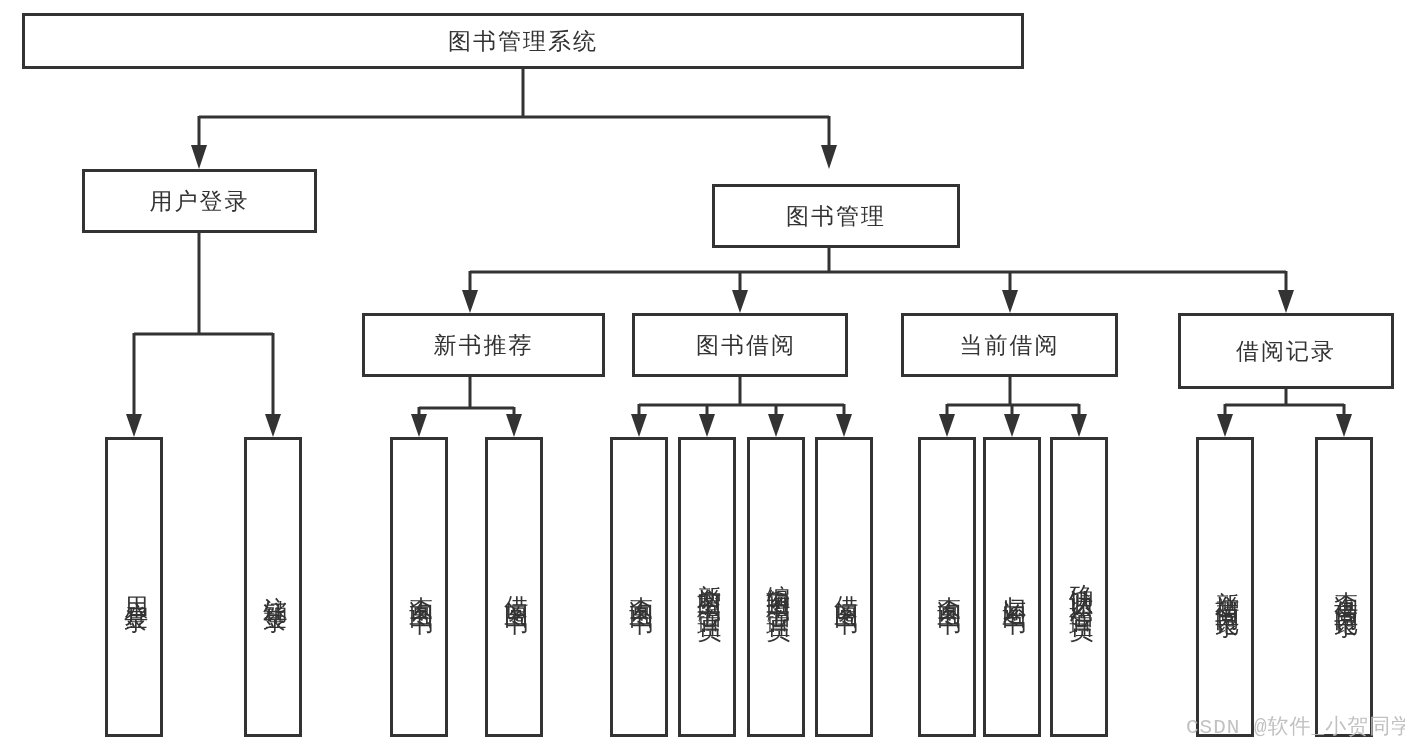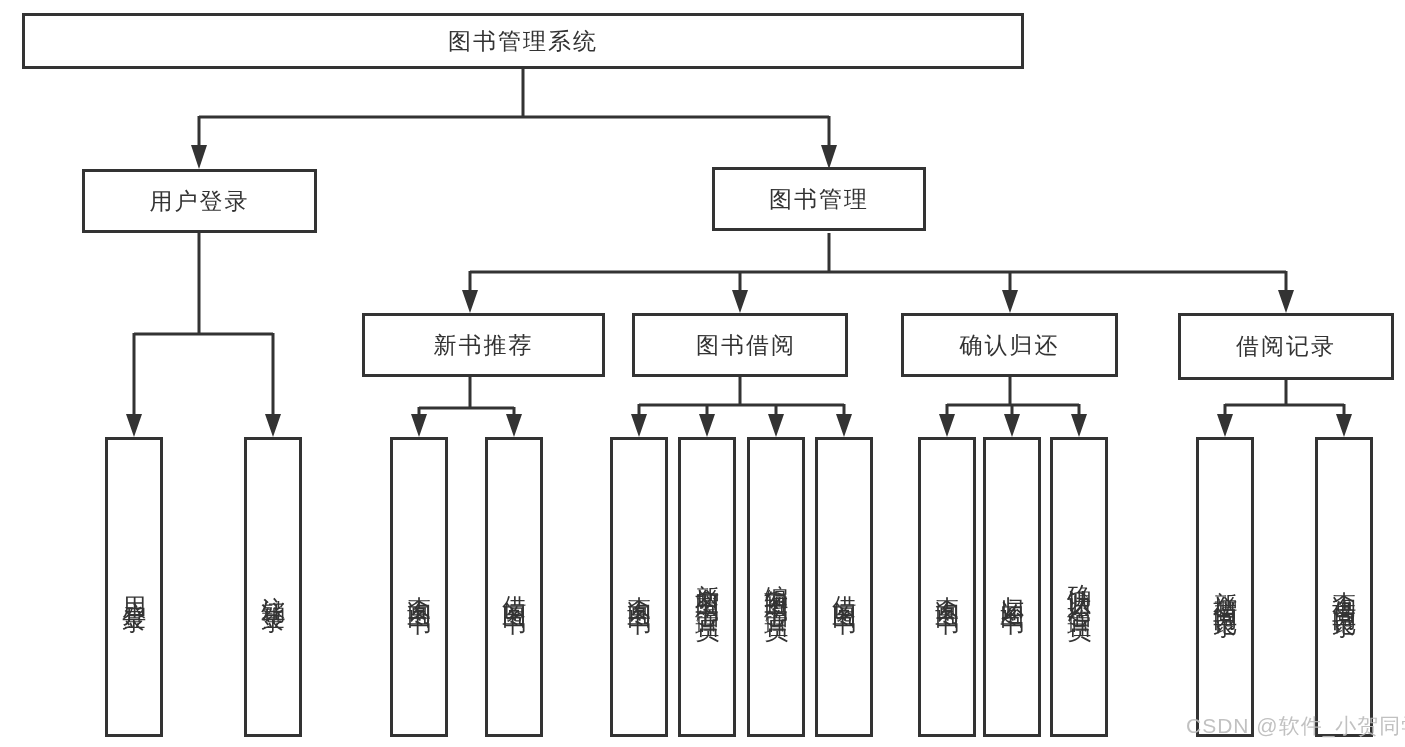--- a/index.html
+++ b/index.html
@@ -5,21 +5,21 @@
   html, body {
     margin: 0;
     padding: 0;
     background: #ffffff;
   }
   .stage {
     position: relative;
     width: 1405px;
     height: 747px;
     background: #ffffff;
-    font-family: Liberation Sans, sans-serif;
+    font-family: Liberation Mono, monospace;
     overflow: hidden;
   }
   .connectors {
     position: absolute;
     left: 0;
     top: 0;
     z-index: 1;
   }
   .hnode {
     position: absolute;
@@ -108,34 +108,34 @@
       M1336,414 L1352,414 L1344,437 Z"></path>
   </svg>
 
   <div class="hnode" style="left:22px; top:13px; width:1002px; height:56px;">
     <span>图书管理系统</span>
   </div>
 
   <div class="hnode" style="left:82px; top:169px; width:235px; height:64px;">
     <span>用户登录</span>
   </div>
-  <div class="hnode" style="left:712px; top:167px; width:214px; height:64px;align-items:center;">
+  <div class="hnode" style="left:712px; top:184px; width:248px; height:64px;align-items:center;">
     <span>图书管理</span>
   </div>
 
   <div class="hnode" style="left:362px; top:313px; width:243px; height:64px;">
     <span>新书推荐</span>
   </div>
   <div class="hnode" style="left:632px; top:313px; width:216px; height:64px;padding-left:12px;">
     <span>图书借阅</span>
   </div>
   <div class="hnode" style="left:901px; top:313px; width:217px; height:64px;">
-    <span>确认归还</span>
+    <span>当前借阅</span>
   </div>
-  <div class="hnode" style="left:1178px; top:313px; width:216px; height:67px;">
+  <div class="hnode" style="left:1178px; top:313px; width:216px; height:76px;">
     <span>借阅记录</span>
   </div>
 
   <div class="leaf" style="left:105px; top:437px; width:58px; height:300px;">
     <span class="vtext">用户登录</span>
   </div>
   <div class="leaf" style="left:244px; top:437px; width:58px; height:300px;">
     <span class="vtext">注销登录</span>
   </div>
 

